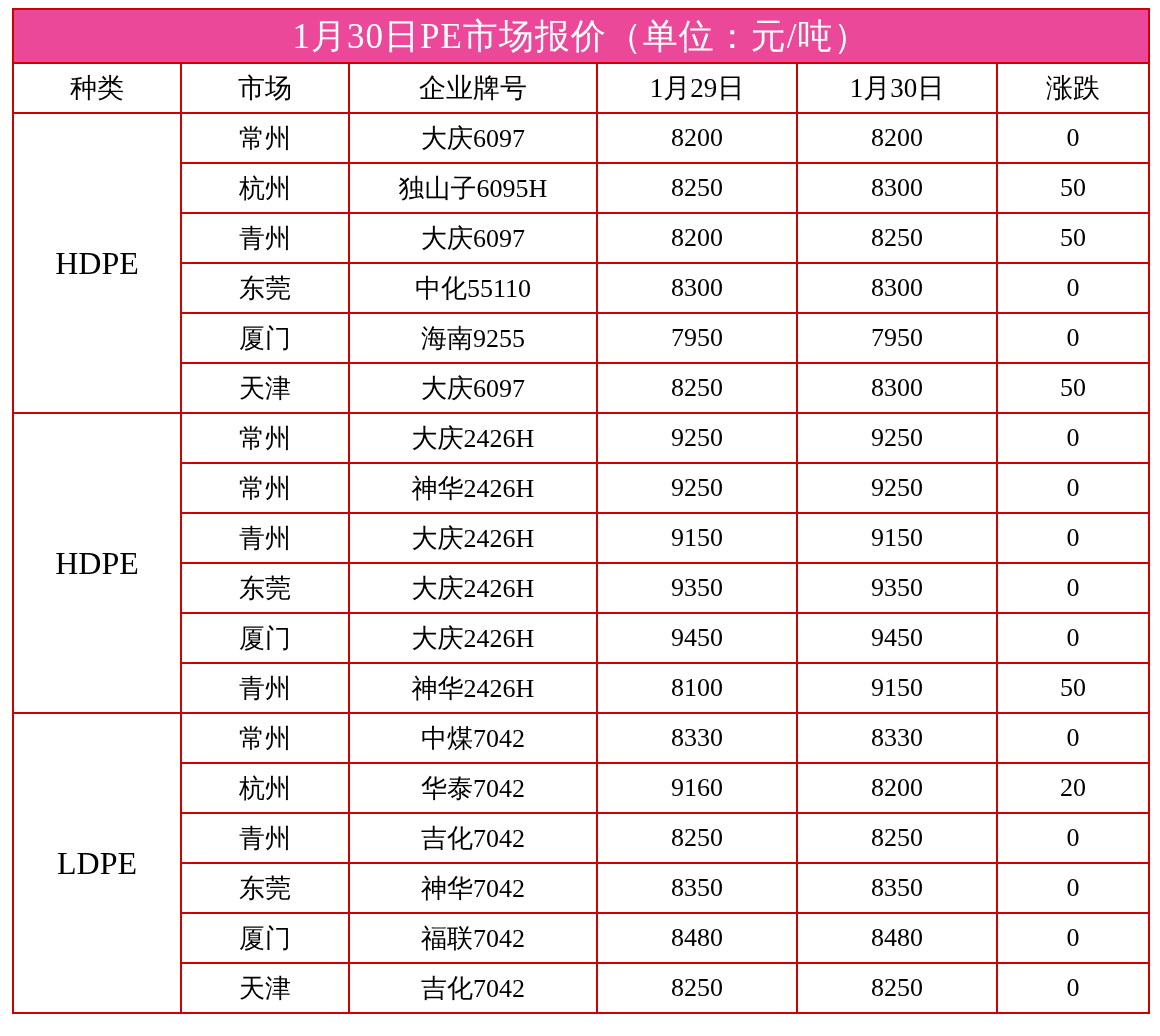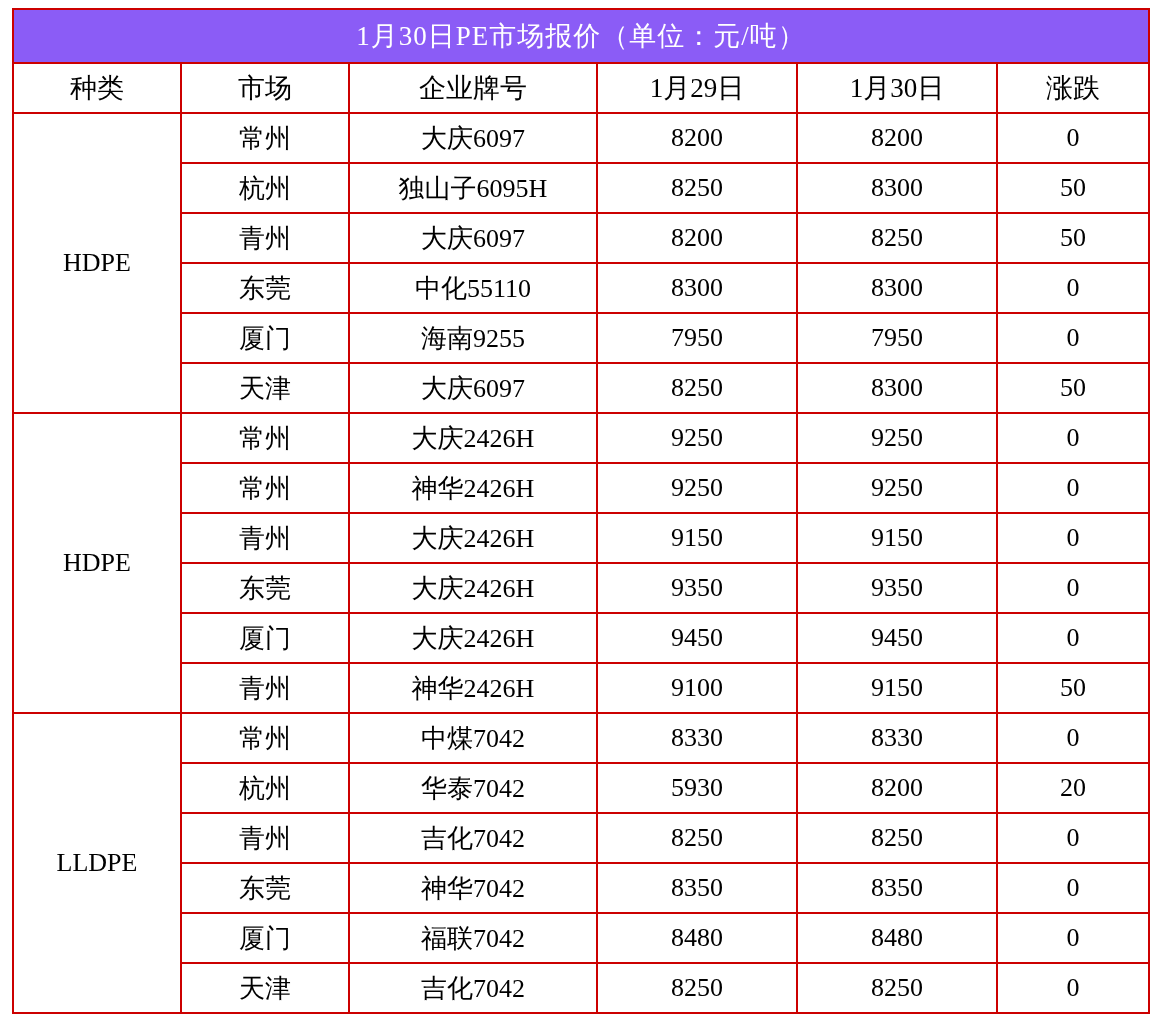--- a/index.html
+++ b/index.html
@@ -28,40 +28,40 @@
   table.price-table th {
     border: 2px solid #cc0000;
     text-align: center;
     vertical-align: middle;
     font-weight: normal;
     color: #000000;
     padding: 0;
   }
   
   .title-cell {
-    background: #8b5cf6;
+    background: #ec4899;
     color: #ffffff !important;
-    font-size: 27px;
+    font-size: 35px;
     font-weight: bold;
     height: 52px;
     letter-spacing: 1px;
   }
   
   .hdr-cell {
     font-size: 27px;
     height: 48px;
     font-weight: bold;
   }
   
   .body-cell {
     font-size: 26px;
     height: 48px;
   }
   .cat-cell {
-    font-size: 26px;
+    font-size: 32px;
   }
   
   col.c-cat    { width: 168px; }
   col.c-mkt    { width: 168px; }
   col.c-brand  { width: 248px; }
   col.c-d1     { width: 200px; }
   col.c-d2     { width: 200px; }
   col.c-chg    { width: 152px; }
 </style>
 </head>
@@ -168,37 +168,37 @@
       <tr>
         <td class="body-cell">厦门</td>
         <td class="body-cell">大庆2426H</td>
         <td class="body-cell">9450</td>
         <td class="body-cell">9450</td>
         <td class="body-cell">0</td>
       </tr>
       <tr>
         <td class="body-cell">青州</td>
         <td class="body-cell">神华2426H</td>
-        <td class="body-cell">9100</td>
+        <td class="body-cell">8100</td>
         <td class="body-cell">9150</td>
         <td class="body-cell">50</td>
       </tr>
 
       <tr>
-        <td class="cat-cell" rowspan="6">LLDPE</td>
+        <td class="cat-cell" rowspan="6">LDPE</td>
         <td class="body-cell">常州</td>
         <td class="body-cell">中煤7042</td>
         <td class="body-cell">8330</td>
         <td class="body-cell">8330</td>
         <td class="body-cell">0</td>
       </tr>
       <tr>
         <td class="body-cell">杭州</td>
         <td class="body-cell">华泰7042</td>
-        <td class="body-cell">5930</td>
+        <td class="body-cell">9160</td>
         <td class="body-cell">8200</td>
         <td class="body-cell">20</td>
       </tr>
       <tr>
         <td class="body-cell">青州</td>
         <td class="body-cell">吉化7042</td>
         <td class="body-cell">8250</td>
         <td class="body-cell">8250</td>
         <td class="body-cell">0</td>
       </tr>

